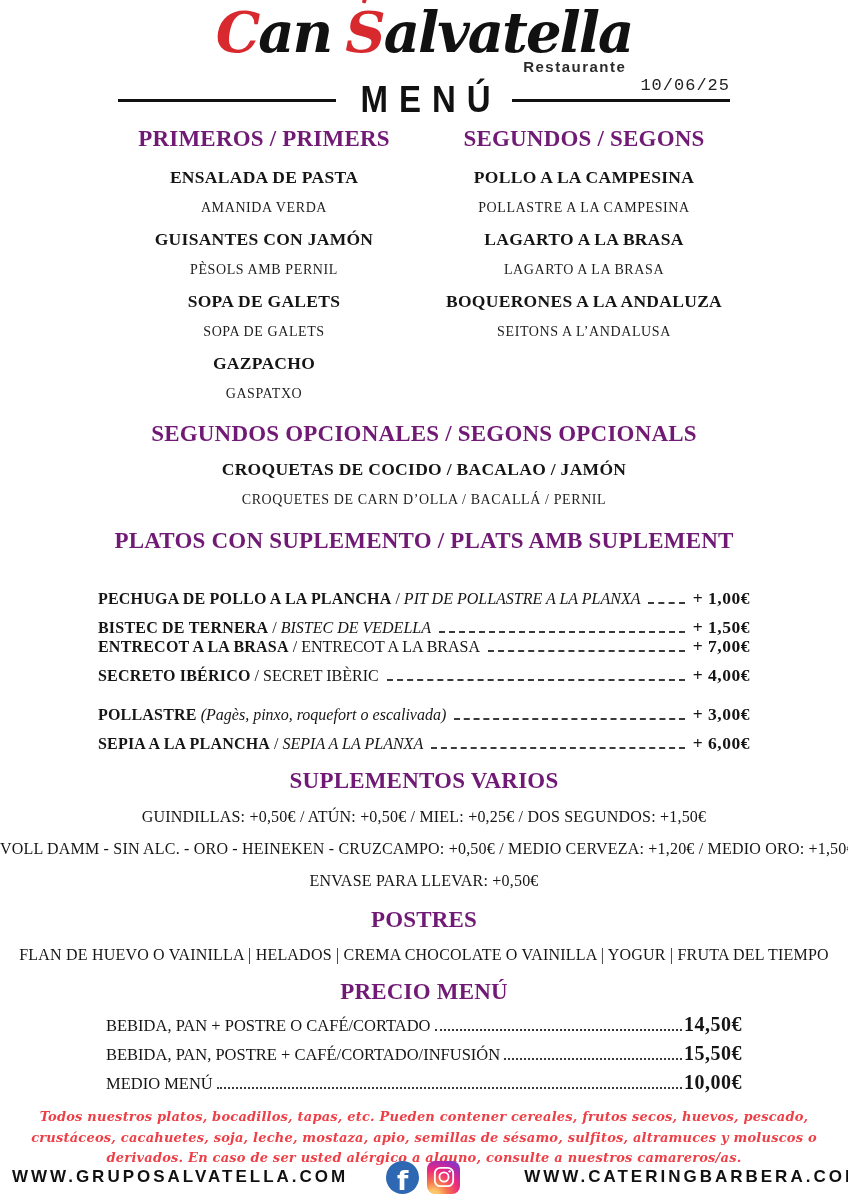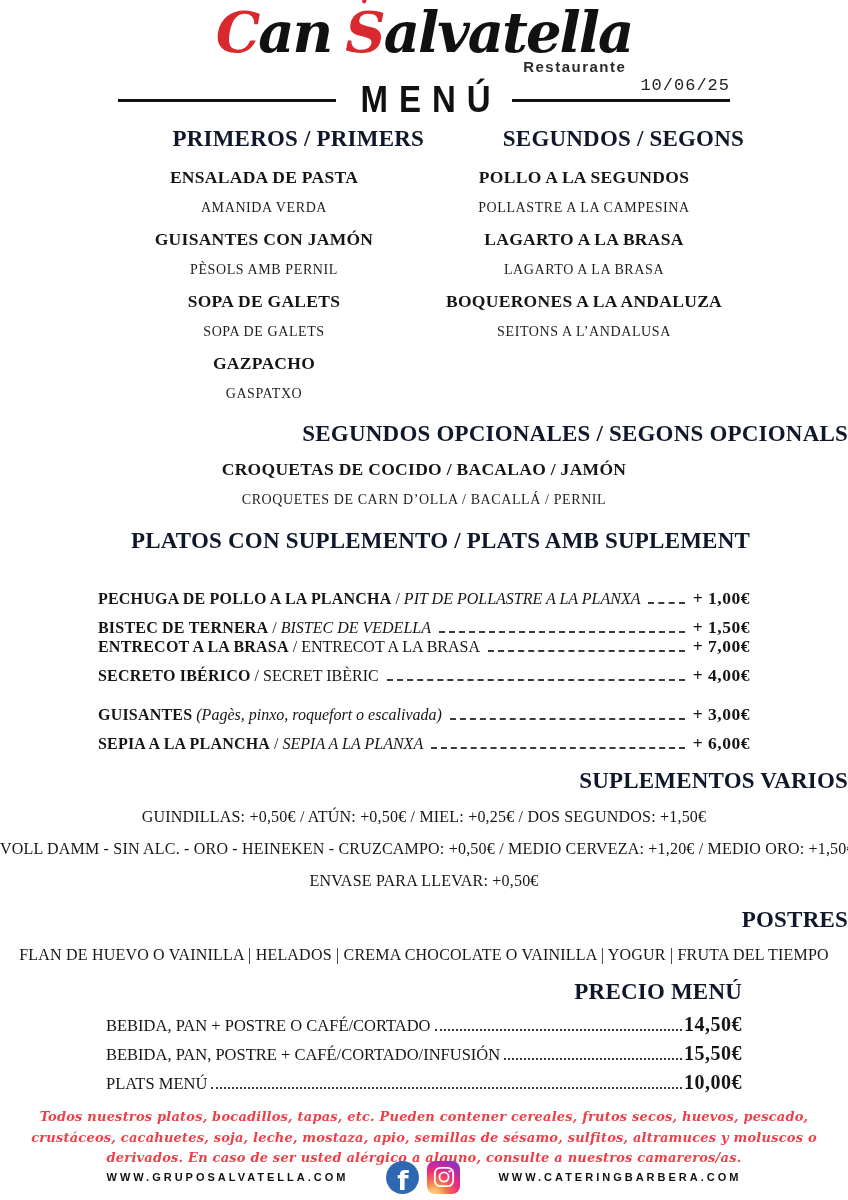--- a/index.html
+++ b/index.html
@@ -38,22 +38,22 @@
     transform:scaleY(1.12); white-space:nowrap;
   }
   .date {
     position:absolute; right:0; bottom:7px;
     font-family:Liberation Mono, monospace; font-size:17px; color:#222;
     letter-spacing:1px;
   }
 
   
   .h-sec {
-    font-weight:700; font-size:23px; letter-spacing:0.2px; color:#0f172a;
-    text-align:right; white-space:nowrap;
+    font-weight:700; font-size:23px; letter-spacing:0.2px; color:#701a75;
+    text-align:center; white-space:nowrap;
   }
 
   
   .two-col { width:640px; margin:4px auto 0; display:flex; }
   .col { flex:1; text-align:center; }
   .col .h-sec { margin-bottom:9px; }
   .pair { margin-bottom:1px; }
   .dish-es { font-weight:700; font-size:17.5px; letter-spacing:0.3px; padding:6px 0; }
   .dish-ca { font-weight:400; font-size:14px; letter-spacing:0.6px; color:#1d1d1d; padding:6px 0; }
 
@@ -93,21 +93,21 @@
     font-family:"DejaVu Serif", serif; font-style:italic; font-weight:700;
     font-size:13px; line-height:1.55; color:#ee3e46; letter-spacing:0.2px;
   }
 
   
   .footer {
     position:absolute; left:0; right:0; bottom:2px; height:42px;
     display:flex; align-items:center; justify-content:center; gap:38px;
     font-family:"Liberation Sans", sans-serif;
   }
-  .site { font-weight:700; font-size:11px; letter-spacing:3px; color:#111; }
+  .site { font-weight:700; font-size:17px; letter-spacing:3px; color:#111;margin-left:26px; }
   .icons { display:flex; align-items:center; gap:8px; }
   .fb-icon {
     width:33px; height:33px; border-radius:50%; background:#2e68b2;
     color:#fff; display:flex; align-items:flex-end; justify-content:center;
     font-family:"DejaVu Sans", sans-serif; font-weight:700; font-size:26px;
     line-height:0.95; overflow:hidden;
   }
   .ig-icon {
     width:33px; height:33px; border-radius:8px;
     background:radial-gradient(circle at 20% 105%, #fdc468 12%, #f5764c 32%, #ee2a7b 58%, #a32bb5 82%, #5b51de 100%);
@@ -161,21 +161,21 @@
         <div class="dish-ca">SOPA DE GALETS</div>
       </div>
       <div class="pair">
         <div class="dish-es">GAZPACHO</div>
         <div class="dish-ca">GASPATXO</div>
       </div>
     </div>
     <div class="col">
       <div class="h-sec">SEGUNDOS / SEGONS</div>
       <div class="pair">
-        <div class="dish-es">POLLO A LA SEGUNDOS</div>
+        <div class="dish-es">POLLO A LA CAMPESINA</div>
         <div class="dish-ca">POLLASTRE A LA CAMPESINA</div>
       </div>
       <div class="pair">
         <div class="dish-es">LAGARTO A LA BRASA</div>
         <div class="dish-ca">LAGARTO A LA BRASA</div>
       </div>
       <div class="pair">
         <div class="dish-es">BOQUERONES A LA ANDALUZA</div>
         <div class="dish-ca">SEITONS A L’ANDALUSA</div>
       </div>
@@ -217,21 +217,21 @@
       <span class="supp-price">+ 7,00€</span>
     </div>
     <div class="supp-row">
       <span class="supp-name">SECRETO IBÉRICO</span>
         <span class="supp-sep"> / </span>
         <span class="supp-alt">SECRET IBÈRIC</span>
       <span class="leader-dash"></span>
       <span class="supp-price">+ 4,00€</span>
     </div>
     <div class="supp-row">
-      <span class="supp-name">GUISANTES</span>
+      <span class="supp-name">POLLASTRE</span>
         <span class="supp-sep"> </span>
         <span class="supp-alt it">(Pagès, pinxo, roquefort o escalivada)</span>
       <span class="leader-dash"></span>
       <span class="supp-price">+ 3,00€</span>
     </div>
     <div class="supp-row">
       <span class="supp-name">SEPIA A LA PLANCHA</span>
         <span class="supp-sep"> / </span>
         <span class="supp-alt it">SEPIA A LA PLANXA</span>
       <span class="leader-dash"></span>
@@ -257,21 +257,21 @@
       <span>BEBIDA, PAN + POSTRE O CAFÉ/CORTADO</span>
       <span class="leader-dot"></span>
       <span class="precio-price">14,50€</span>
     </div>
     <div class="precio-row">
       <span>BEBIDA, PAN, POSTRE + CAFÉ/CORTADO/INFUSIÓN</span>
       <span class="leader-dot"></span>
       <span class="precio-price">15,50€</span>
     </div>
     <div class="precio-row">
-      <span>PLATS MENÚ</span>
+      <span>MEDIO MENÚ</span>
       <span class="leader-dot"></span>
       <span class="precio-price">10,00€</span>
     </div>
   </div>
 
   <div class="disclaimer">Todos nuestros platos, bocadillos, tapas, etc. Pueden contener cereales, frutos secos, huevos, pescado, crustáceos, cacahuetes, soja, leche, mostaza, apio, semillas de sésamo, sulfitos, altramuces y moluscos o derivados. En caso de ser usted alérgico a alguno, consulte a nuestros camareros/as.</div>
 
   <div class="footer">
     <span class="site">WWW.GRUPOSALVATELLA.COM</span>
     <span class="icons">

